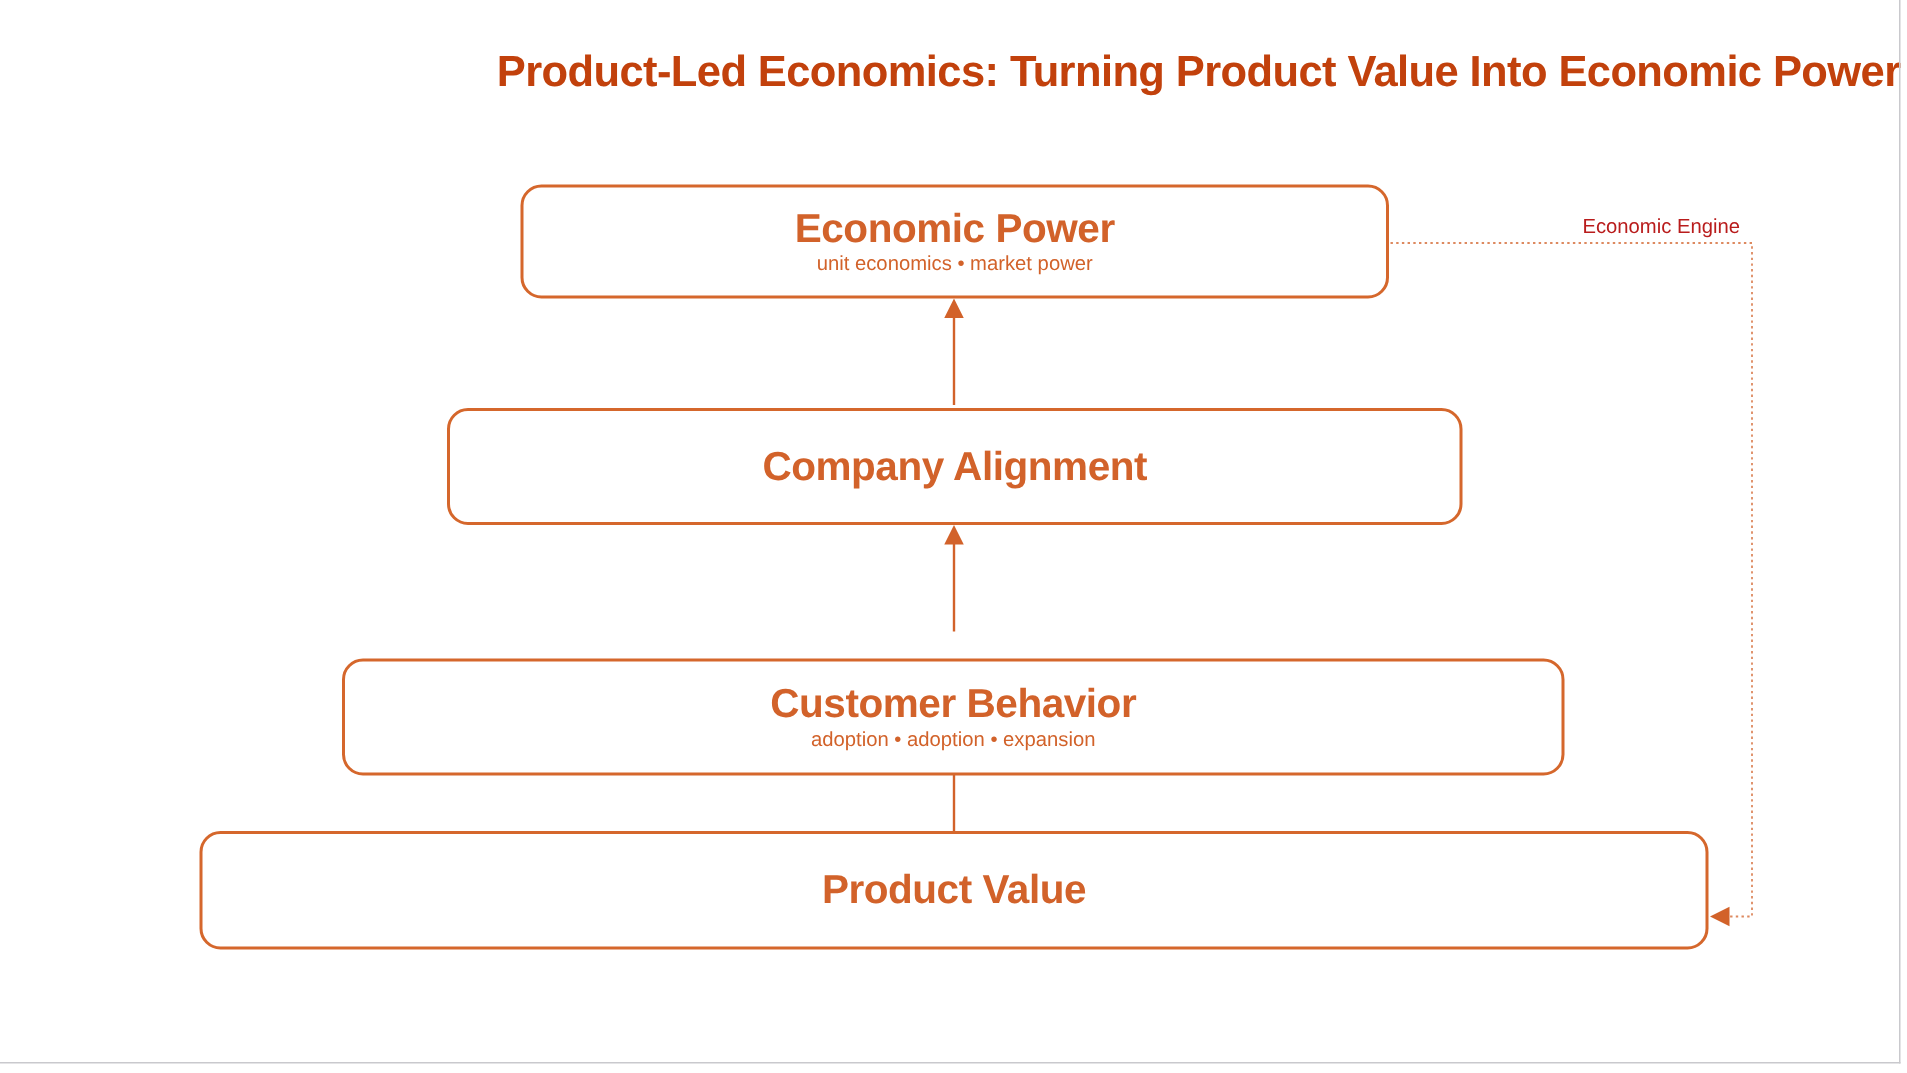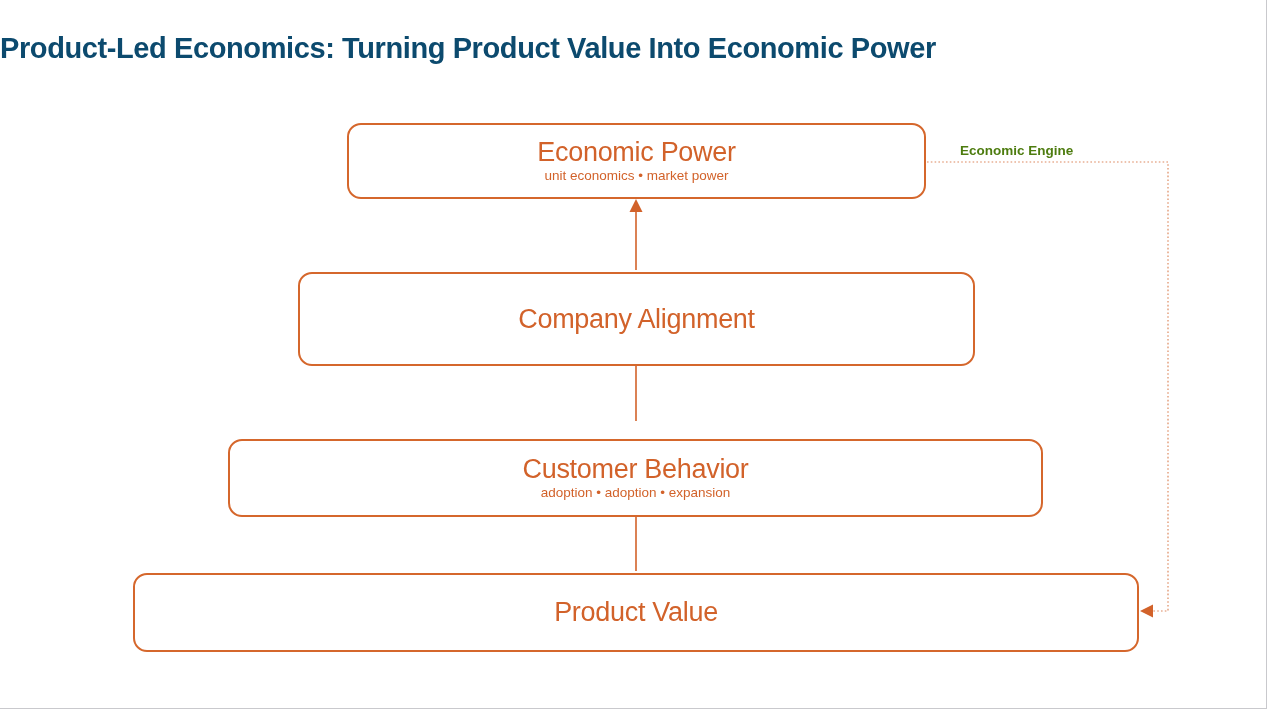--- a/index.html
+++ b/index.html
@@ -13,76 +13,76 @@
     width: 1271px;
     height: 715px;
     background: #ffffff;
     overflow: hidden;
   }
   .slide-title {
     position: absolute;
     left: 0;
     top: 32px;
     width: 1267px;
-    text-align: left;
+    text-align: right;
     font-size: 29px;
     font-weight: 600;
     letter-spacing: -0.4px;
-    color: #0c4a6e;
+    color: #c2410c;
     white-space: nowrap;
   }
   .node {
     position: absolute;
     box-sizing: border-box;
     border: 2.5px solid #d5672c;
     border-radius: 14px;
     background: #ffffff;
     display: flex;
     flex-direction: column;
     align-items: center;
     justify-content: center;
     gap: 3px;
     z-index: 2;
   }
   .node-title {
     font-size: 27px;
-    font-weight: 400;
+    font-weight: 700;
     letter-spacing: -0.3px;
     color: #d2622a;
     line-height: 1.05;
     white-space: nowrap;
   }
   .node-sub {
     font-size: 13.5px;
     font-weight: 400;
     color: #d2622a;
     line-height: 1.1;
     white-space: nowrap;
   }
   #box-economic-power   { left: 347px; top: 123px; width: 579px;  height: 76px; }
-  #box-company-alignment{ left: 298px; top: 272px; width: 677px;  height: 94px; }
+  #box-company-alignment{ left: 298px; top: 272px; width: 677px;  height: 78px; }
   #box-customer-behavior{ left: 228px; top: 423px; width: 815px;  height: 78px; margin-top: 16px; }
-  #box-product-value    { left: 133px; top: 573px; width: 1006px; height: 79px; justify-content: center; }
+  #box-product-value    { left: 133px; top: 554px; width: 1006px; height: 79px; justify-content: center; }
   .overlay {
     position: absolute;
     left: 0;
     top: 0;
     width: 1271px;
     height: 715px;
     z-index: 1;
   }
   .feedback-label {
     position: absolute;
     left: 960px;
     top: 143px;
     width: 200px;
-    text-align: left;
+    text-align: right;
     font-size: 13.5px;
-    font-weight: 700;
-    color: #4d7c0f;
+    font-weight: 400;
+    color: #b91c1c;
     white-space: nowrap;
     z-index: 2;
   }
   .slide-edge-right {
     position: absolute;
     left: 1266px;
     top: 0;
     width: 1px;
     height: 709px;
     background: #c9c9cd;

